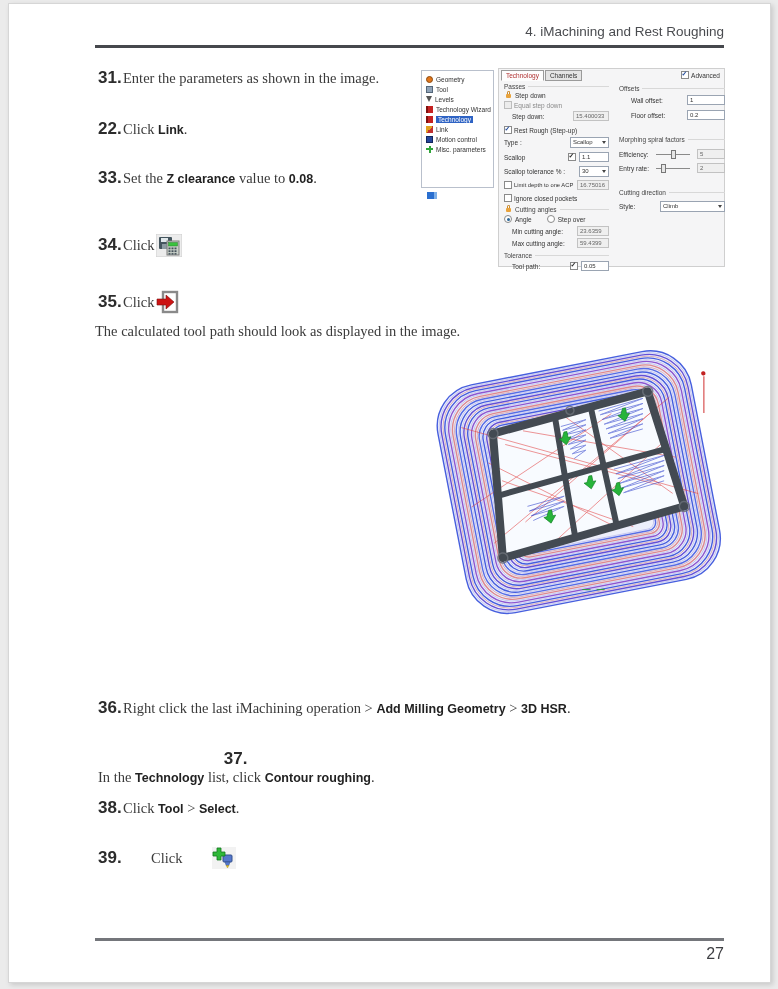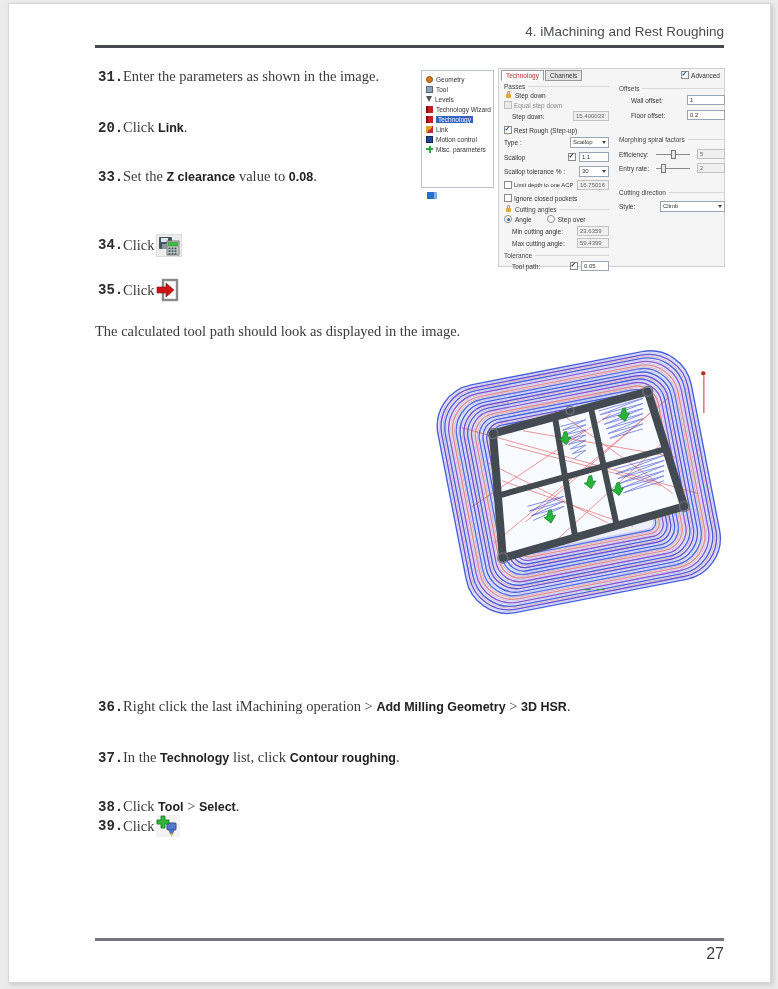--- a/index.html
+++ b/index.html
@@ -9,21 +9,21 @@
              border:1px solid #d6d6d6;box-shadow:2px 2px 5px rgba(0,0,0,.15);}
   
   .header-title{position:absolute;top:20px;right:46px;font-family:"Liberation Sans",sans-serif;
                 font-size:13.5px;color:#4a4c50;}
   .header-rule{position:absolute;top:41px;left:86px;right:46px;height:2.5px;background:#46484d;}
   .footer-rule{position:absolute;top:934px;left:86px;right:46px;height:2.5px;background:#74767b;}
   .page-number{position:absolute;top:941px;right:46px;font-family:"Liberation Sans",sans-serif;
                font-size:16px;color:#3e3f43;}
   
   .step{position:absolute;left:89px;display:flex;align-items:center;}
-  .snum{font-family:Liberation Mono, monospace;font-weight:bold;font-size:14px;color:#2c2c2c;
+  .snum{font-family:Liberation Sans, sans-serif;font-weight:bold;font-size:17px;color:#2c2c2c;
         width:25px;flex:0 0 auto;}
   .sbody{font-size:14.5px;color:#3a3a3a;}
   .kw{font-family:"Liberation Sans",sans-serif;font-weight:bold;font-size:12.5px;color:#222;}
   .para{position:absolute;left:86px;width:630px;font-size:14.5px;color:#3a3a3a;line-height:21px;}
   .stepicon{vertical-align:middle;margin-left:2px;}
   
   .dlg{position:absolute;left:412px;top:64px;width:304px;height:199px;
        font-family:"Liberation Sans",sans-serif;font-size:6.5px;color:#333;}
   .dlg-tree{position:absolute;left:0;top:2px;width:73px;height:118px;background:#fff;
             border:1px solid #b9c0cc;padding-top:3px;box-sizing:border-box;}
@@ -92,21 +92,21 @@
 <div class="page-card">
 
   <div class="header-title">4. iMachining and Rest Roughing</div>
   <div class="header-rule"></div>
 
   <div class="step" style="top:64px;">
     <span class="snum">31.</span>
     <span class="sbody">Enter the parameters as shown in the image.</span>
   </div>
   <div class="step" style="top:115px;">
-    <span class="snum">20.</span>
+    <span class="snum">22.</span>
     <span class="sbody"><span>Click </span><b class="kw">Link</b><span>.</span></span>
   </div>
   <div class="step" style="top:164px;">
     <span class="snum">33.</span>
     <span class="sbody"><span>Set the </span><b class="kw">Z clearance</b><span> value to </span><b class="kw">0.08</b><span>.</span></span>
   </div>
   <div class="step" style="top:228px;height:26px;">
     <span class="snum">34.</span>
     <span class="sbody">Click </span>
     <svg class="stepicon" width="26" height="23">
@@ -122,21 +122,21 @@
           <rect x="18.5" y="13.5" width="2" height="1.8"></rect>
         <rect x="12.5" y="16.3" width="2" height="1.8"></rect>
           <rect x="15.5" y="16.3" width="2" height="1.8"></rect>
           <rect x="18.5" y="16.3" width="2" height="1.8"></rect>
         <rect x="12.5" y="19.1" width="2" height="1.5"></rect>
           <rect x="15.5" y="19.1" width="2" height="1.5"></rect>
           <rect x="18.5" y="19.1" width="2" height="1.5"></rect>
       </g>
     </svg>
   </div>
-  <div class="step" style="top:272px;height:28px;">
+  <div class="step" style="top:284px;height:28px;">
     <span class="snum">35.</span>
     <span class="sbody">Click </span>
     <svg class="stepicon" width="24" height="26">
       <rect x="7" y="3" width="14" height="20" fill="#ffffff" stroke="#8a8a8a" stroke-width="2.4"></rect>
       <polygon points="1,10 10,10 10,6 18,13 10,20 10,16 1,16" fill="#cc1414" stroke="#7e0f0f" stroke-width="0.6"></polygon>
     </svg>
   </div>
 
   <div class="para" style="top:317px;">The calculated tool path should look as displayed in the image.</div>
 
@@ -401,29 +401,29 @@
           <line x1="152" y1="255" x2="160" y2="256"></line>
       </g>
     </g>
   </svg>
 
 
   <div class="step" style="top:694px;">
     <span class="snum">36.</span>
     <span class="sbody"><span>Right click the last iMachining operation &gt; </span><b class="kw">Add Milling Geometry</b><span> &gt; </span><b class="kw">3D HSR</b><span>.</span></span>
   </div>
-  <div class="step" style="top:745px;">
+  <div class="step" style="top:745px;flex-direction:column;">
     <span class="snum">37.</span>
     <span class="sbody"><span>In the </span><b class="kw">Technology</b><span> list, click </span><b class="kw">Contour roughing</b><span>.</span></span>
   </div>
   <div class="step" style="top:794px;">
     <span class="snum">38.</span>
     <span class="sbody"><span>Click </span><b class="kw">Tool</b><span> &gt; </span><b class="kw">Select</b><span>.</span></span>
   </div>
-  <div class="step" style="top:808px;height:28px;">
+  <div class="step" style="top:840px;height:28px;gap:28px;">
     <span class="snum">39.</span>
     <span class="sbody">Click </span>
     <svg class="stepicon" width="24" height="22">
       <rect x="0" y="0" width="24" height="22" fill="#ededed" opacity="0.7"></rect>
       <rect x="11" y="8" width="9" height="7" rx="1" fill="#5577cc" stroke="#33508d"></rect>
       <polygon points="13,15 18,15 16.8,18.5 14.2,18.5" fill="#5577cc" stroke="#33508d" stroke-width="0.5"></polygon>
       <polygon points="14.2,18.5 16.8,18.5 15.5,21" fill="#e8c522" stroke="#a88a10" stroke-width="0.4"></polygon>
       <path d="M5,1 h4 v4 h4 v4 h-4 v4 h-4 v-4 h-4 v-4 h4 z" fill="#2fb838" stroke="#127a1f" stroke-width="0.8"></path>
     </svg>
   </div>

